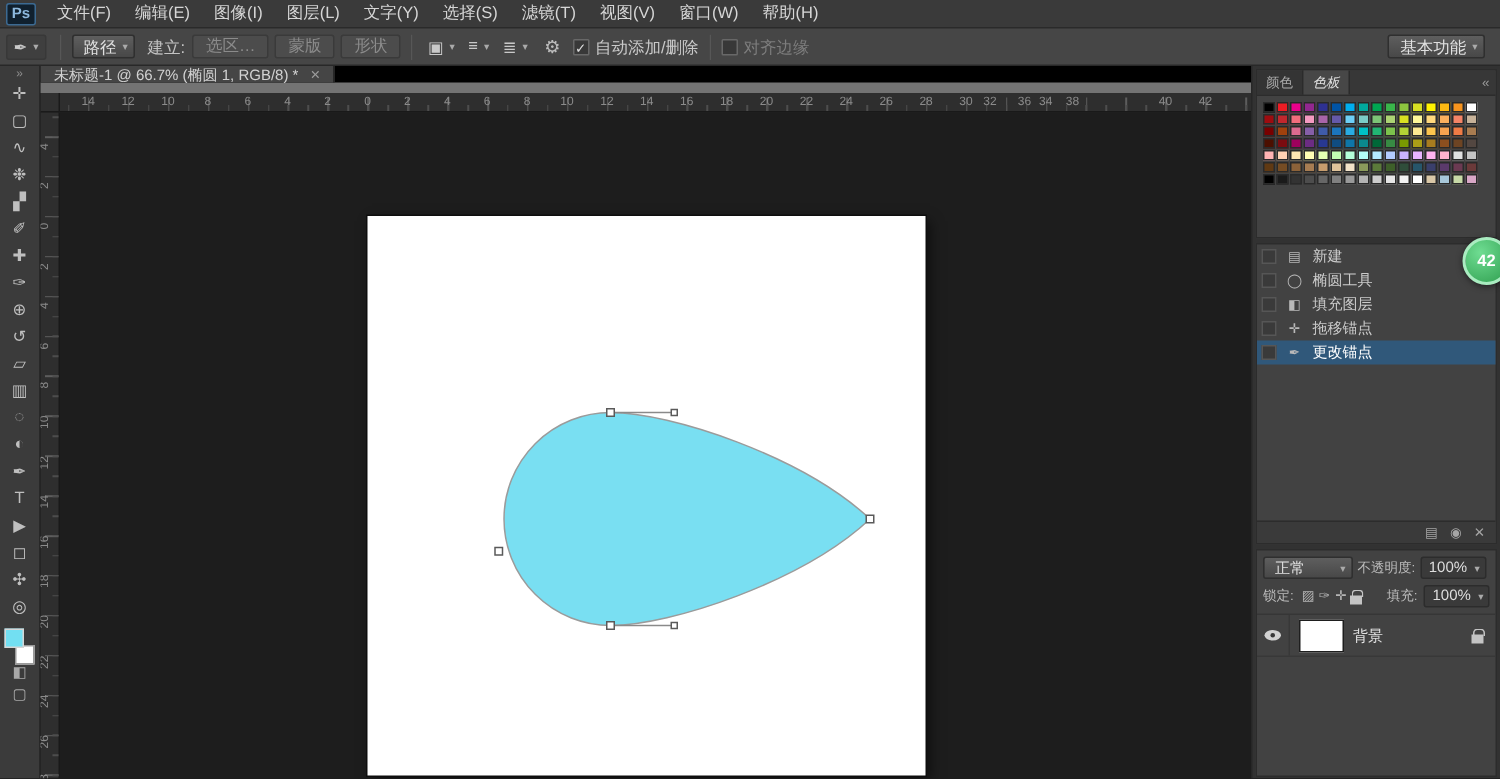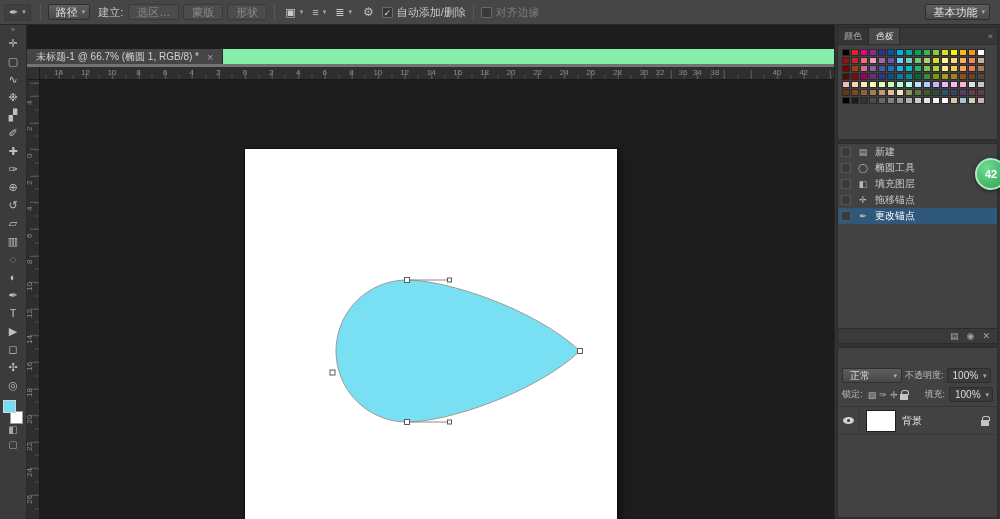--- a/index.html
+++ b/index.html
@@ -40,21 +40,21 @@
   .tb-collapse { color:#8f8f8f; font-size:8px; height:8px; line-height:8px; }
   .tools { display:flex; flex-direction:column; align-items:center; }
   .tool { width:22px; height:18px; display:flex; align-items:center; justify-content:center; color:#bfbfbf; font-size:11px; }
   .fgbg { position:relative; width:22px; height:24px; margin-top:6px; }
   .bg-swatch { position:absolute; right:1px; bottom:0; width:13px; height:13px; border:1px solid #9a9a9a; }
   .fg-swatch { position:absolute; left:1px; top:0; width:13px; height:13px; border:1px solid #d6d6d6; }
   .tool-extra { color:#a8a8a8; font-size:10px; height:15px; }
 
   
   .center { flex:1; display:flex; flex-direction:column; min-width:0; }
-  .tabstrip { height:18px; background:#86efac; border-bottom:3px solid #737373; display:flex; flex:none;margin-top:24px; }
+  .tabstrip { height:18px; background:#000000; border-bottom:7px solid #737373; display:flex; flex:none; }
   .doctab { display:flex; align-items:center; gap:8px; background:#454545; border-right:1px solid #262626; padding:0 9px; font-size:10px; color:#d2d2d2; }
   .doctab-close { color:#9d9d9d; font-size:11px; }
   .canvaswrap { position:relative; flex:1; background:#1d1d1d; overflow:hidden; }
   .ruler-corner { position:absolute; left:0; top:0; width:13px; height:13px; background:#303030; border-right:1px solid #1a1a1a; border-bottom:1px solid #1a1a1a; z-index:3; }
   .ruler-h { position:absolute; left:13px; right:0; top:0; height:13px; background:#2e2e2e; border-bottom:1px solid #191919; z-index:2; }
   .ruler-h::before { content:""; position:absolute; left:0; right:0; bottom:0; height:9px; background:repeating-linear-gradient(90deg,#5d5d5d 0 1px,transparent 1px 26.6px); background-position:18.8px 0; }
   .ruler-h::after { content:""; position:absolute; left:0; right:0; bottom:0; height:4px; background:repeating-linear-gradient(90deg,#4d4d4d 0 1px,transparent 1px 13.3px); background-position:5.5px 0; }
   .ruler-v { position:absolute; left:0; top:13px; bottom:0; width:13px; background:#2e2e2e; border-right:1px solid #191919; z-index:2; }
   .ruler-v::before { content:""; position:absolute; top:0; bottom:0; right:0; width:9px; background:repeating-linear-gradient(180deg,#5d5d5d 0 1px,transparent 1px 26.6px); background-position:0 15.8px; }
   .ruler-v::after { content:""; position:absolute; top:0; bottom:0; right:0; width:4px; background:repeating-linear-gradient(180deg,#4d4d4d 0 1px,transparent 1px 13.3px); background-position:0 2.5px; }
@@ -82,21 +82,21 @@
   .hrow { display:flex; align-items:center; height:16px; gap:5px; padding:0 3px; color:#cbcbcb; }
   .hrow.selected { background:#30587a; color:#fff; }
   .hwell { width:10px; height:10px; background:#3a3a3a; border:1px solid #565656; flex:none; }
   .hicon { width:14px; text-align:center; font-size:9px; color:#b9b9b9; flex:none; }
   .hlabel { font-size:10px; white-space:nowrap; }
   .fill { flex:1; }
   .pfoot { height:15px; background:#3a3a3a; border-top:1px solid #2c2c2c; display:flex; justify-content:flex-end; align-items:center; gap:8px; padding:0 7px; flex:none; }
   .ficon { color:#a5a5a5; font-size:9px; }
 
   .panel.layers { flex:1; }
-  .blendrow { display:flex; align-items:center; padding:4px 4px 2px 4px; gap:3px;margin-top:16px; }
+  .blendrow { display:flex; align-items:center; padding:4px 4px 2px 4px; gap:3px; }
   .select.blend { width:60px; justify-content:space-between; font-size:10px; height:15px; }
   .plabel { font-size:9px; color:#bcbcbc; white-space:nowrap; }
   .field { display:inline-flex; align-items:center; justify-content:space-between; background:#3a3a3a; border:1px solid #2c2c2c; border-radius:2px; height:15px; padding:0 3px 0 5px; font-size:10px; color:#ddd; }
   .field.num { width:44px; }
   .lockrow { display:flex; align-items:center; gap:4px; padding:2px 4px 4px 4px; border-bottom:1px solid #363636; }
   .licon { color:#b5b5b5; font-size:9px; width:11px; text-align:center; }
   .locki { position:relative; display:inline-block; width:8px; height:6px; background:#c4c4c4; margin-top:4px; }
   .locki::before { content:""; position:absolute; left:1px; top:-4px; width:6px; height:4px; border:1px solid #c4c4c4; border-bottom:none; border-radius:3px 3px 0 0; }
   .layer-list { display:flex; flex-direction:column; }
   .lrow { display:flex; align-items:center; height:28px; border-bottom:1px solid #383838; }
@@ -109,20 +109,35 @@
   .lock-right { margin-left:auto; margin-right:8px; }
 
   
   .badge { position:absolute; right:-7px; top:158px; width:32px; height:32px; border-radius:50%; background:radial-gradient(circle at 35% 30%,#6fdd92,#2f9e4f); border:2px solid #a9ecc0; color:#fff; font-weight:bold; font-size:11px; display:flex; align-items:center; justify-content:center; z-index:20; box-shadow:0 1px 4px rgba(0,0,0,.5); }
 </style>
 </head>
 <body>
 
 <div class="app">
 
+  <header class="menubar">
+    <div class="ps-logo">Ps</div>
+    <nav class="menu-items">
+        <div class="menu-item">文件(F)</div>
+        <div class="menu-item">编辑(E)</div>
+        <div class="menu-item">图像(I)</div>
+        <div class="menu-item">图层(L)</div>
+        <div class="menu-item">文字(Y)</div>
+        <div class="menu-item">选择(S)</div>
+        <div class="menu-item">滤镜(T)</div>
+        <div class="menu-item">视图(V)</div>
+        <div class="menu-item">窗口(W)</div>
+        <div class="menu-item">帮助(H)</div>
+      </nav>
+  </header>
 
   <div class="optionsbar">
     <div class="tool-preset">
       <span class="glyph">✒</span>
       <span class="caret">▾</span>
     </div>
     <div class="sep"></div>
     <div class="select">
       <span>路径</span>
       <span class="caret">▾</span>

